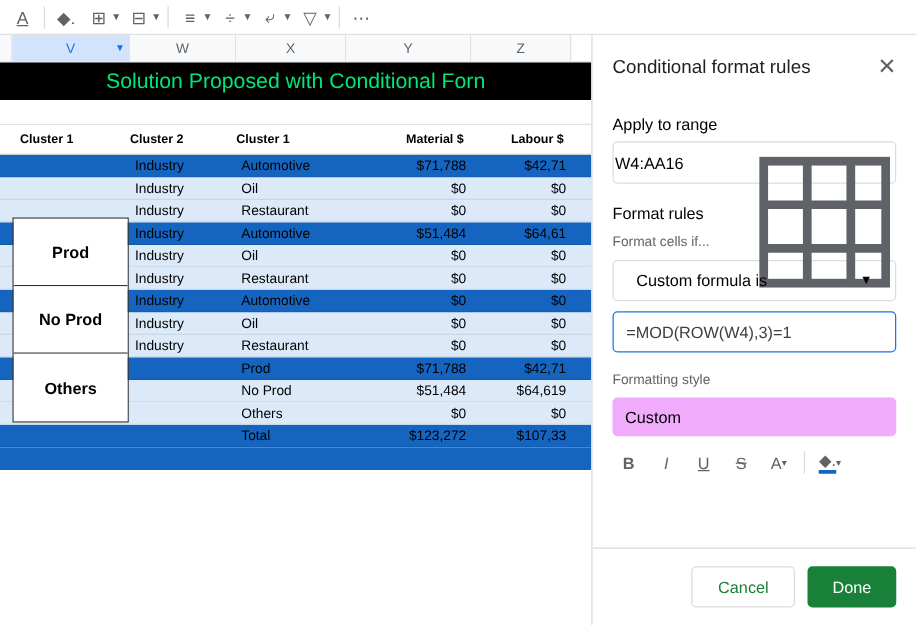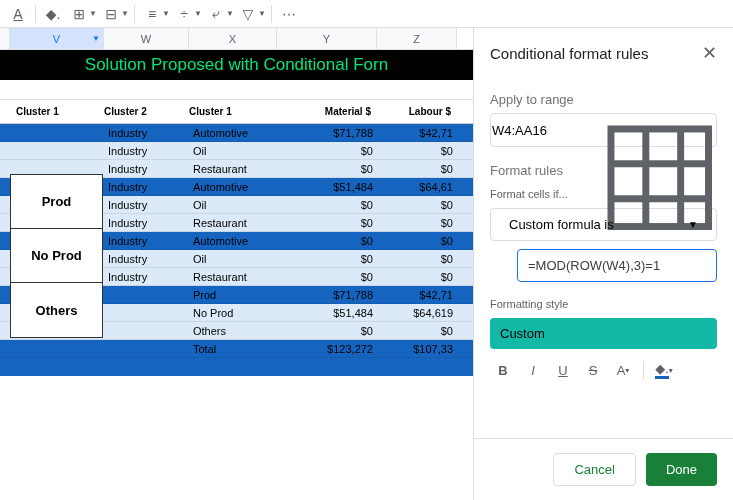--- a/index.html
+++ b/index.html
@@ -39,30 +39,30 @@
   
   .side-header { display: flex; justify-content: space-between; align-items: center; padding: 14px 16px; font-size: 15px; color: #202124; }
   .close-x { cursor: pointer; color: #5f6368; font-size: 18px; }
   
   .tabs { display: flex; border-bottom: 1px solid #dadce0; }
   .tab { flex: 1; text-align: center; padding: 10px 0; font-size: 13px; color: #5f6368; cursor: pointer; }
   .tab.active { color: #188038; border-bottom: 2px solid #188038; font-weight: 500; }
   
   .panel-body { padding: 14px 16px; overflow-y: auto; flex: 1; }
   .field-label { font-size: 11px; color: #5f6368; margin-bottom: 8px; margin-top: 10px; }
-  .section-title { font-size: 13px; color: #737373; margin-top: 16px; margin-bottom: 6px; }
+  .section-title { font-size: 13px; color: #000000; margin-top: 16px; margin-bottom: 6px; }
   
   .range-box { display: flex; align-items: center; border: 1px solid #dadce0; border-radius: 4px; padding: 8px 1px; font-size: 13px; }
   .range-box span { flex: 1; }
   .grid-ic { width: 16px; height: 16px; display: inline-block; }
   
   .select-box { border: 1px solid #dadce0; border-radius: 4px; padding: 8px 18px; font-size: 13px; display: flex; justify-content: space-between; align-items: center; cursor: pointer; }
-  .formula-box { border: 1px solid #1a73e8; border-radius: 4px; padding: 8px 10px; font-size: 13px; margin-top: 8px; color: #3c4043; margin-left: 27px; }
-  
-  .style-preview { background: #14b8a6; padding: 8px 10px; font-size: 13px; color: #000; border-radius: 4px; margin-top: 6px; }
+  .formula-box { border: 1px solid #1a73e8; border-radius: 4px; padding: 8px 10px; font-size: 13px; margin-top: 8px; color: #3c4043; }
+  
+  .style-preview { background: #f0abfc; padding: 8px 10px; font-size: 13px; color: #000; border-radius: 4px; margin-top: 6px; }
   .style-tools { display: flex; gap: 4px; margin-top: 8px; align-items: center; }
   .st-btn { width: 26px; height: 26px; display: flex; align-items: center; justify-content: center; cursor: pointer; color: #5f6368; font-size: 13px; }
   
   .panel-footer { display: flex; justify-content: flex-end; gap: 10px; padding: 14px 16px; border-top: 1px solid #dadce0; }
   .btn { padding: 8px 20px; border-radius: 4px; font-size: 13px; cursor: pointer; border: 1px solid #dadce0; background: #fff; color: #188038; }
   .btn.primary { background: #188038; color: #fff; border: none; }
   
   .w1{width:10px}.w2{width:94px}.w3{width:85px}.w4{width:88px}.w5{width:100px}.w6{width:80px}
 </style>
 </head>

